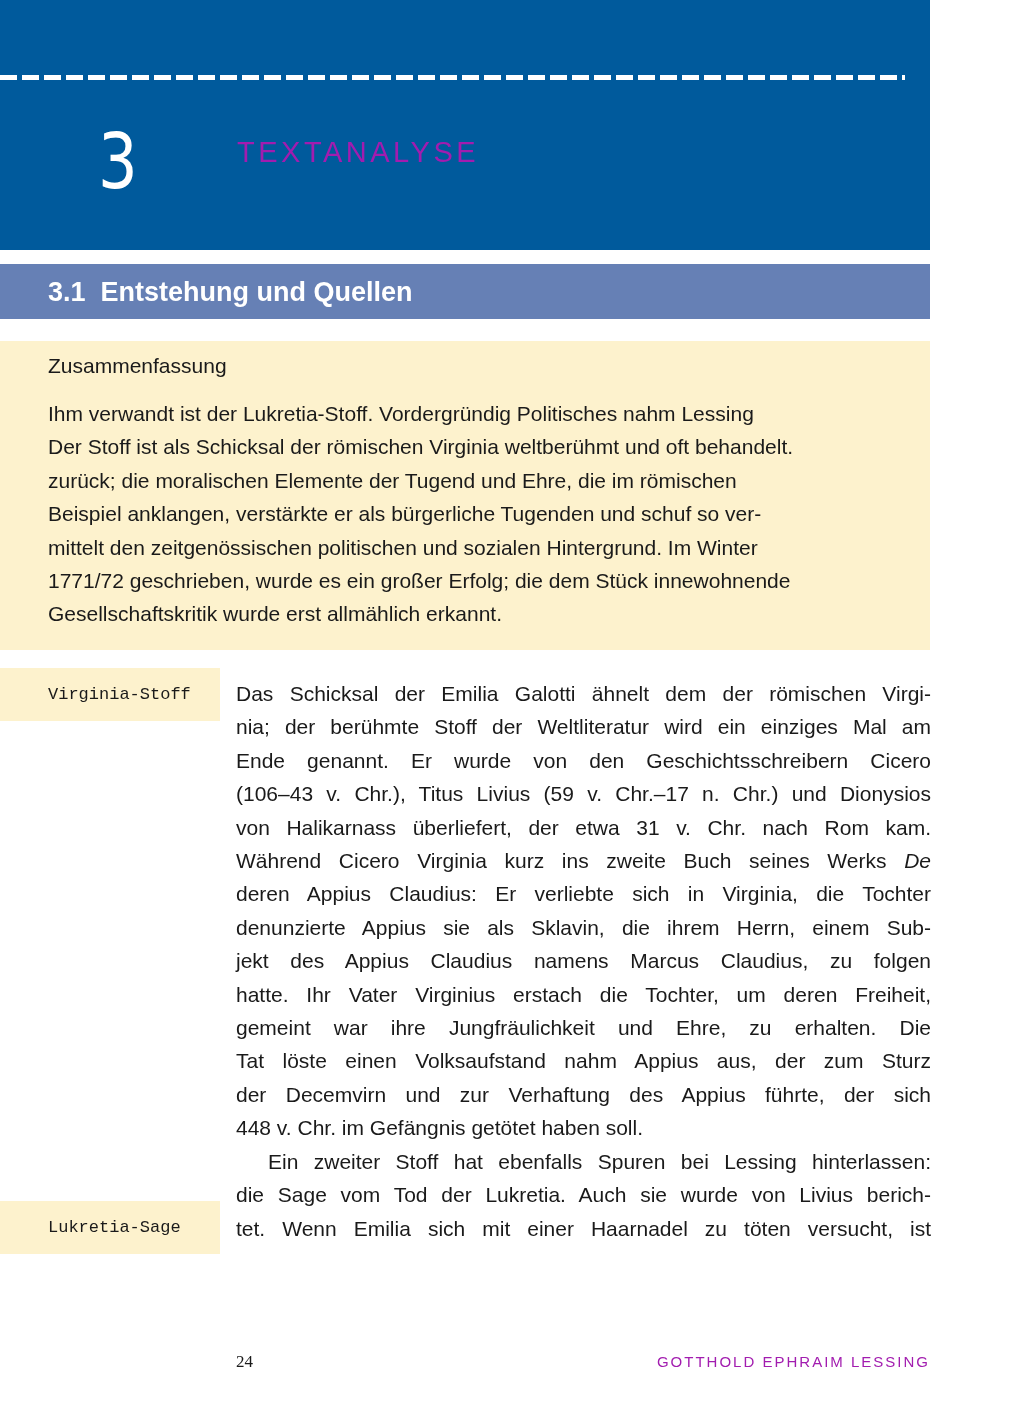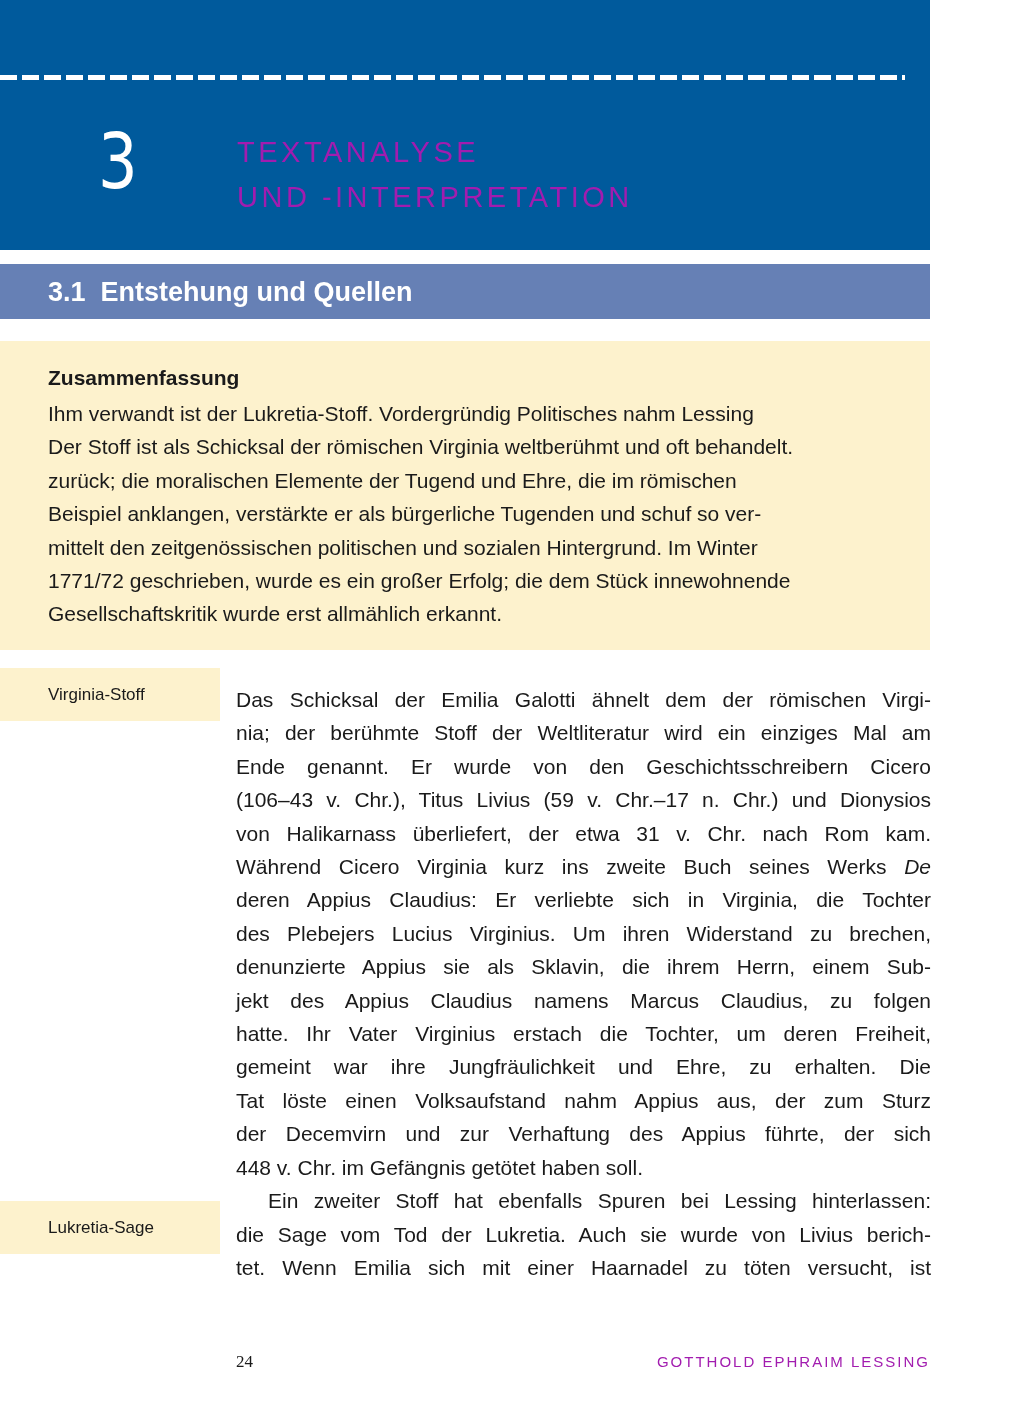--- a/index.html
+++ b/index.html
@@ -9,41 +9,40 @@
   .dash-rule { position: absolute; left: 0; top: 75px; width: 905px; height: 5px;
     background: repeating-linear-gradient(90deg, #ffffff 0px, #ffffff 17px, transparent 17px, transparent 22px); }
   .chapter-number { position: absolute; left: 98px; top: 124px; font-size: 76px; line-height: 1; color: #fff;
     font-family: "DejaVu Sans", sans-serif; transform: scaleX(0.82); transform-origin: left top; }
   .chapter-title { position: absolute; left: 237px; top: 130px; color: #a21caf; font-size: 29px; letter-spacing: 3.5px;
     line-height: 45px; font-family: "Liberation Sans", sans-serif; }
   .section-bar { position: absolute; left: 0; top: 264px; width: 930px; height: 55px; background: #6680b5; }
   .section-title { position: absolute; left: 48px; top: 275px; color: #fff; font-size: 27px; font-weight: bold;
     line-height: 34px; font-family: "Liberation Sans", sans-serif; }
   .summary-box { position: absolute; left: 0; top: 341px; width: 930px; height: 309px; background: #fdf2cd; }
-  .summary-heading { position: absolute; left: 48px; top: 364px; font-size: 21px; font-weight: bold; line-height: 28px; }
+  .summary-heading { position: absolute; left: 48px; top: 352px; font-size: 21px; font-weight: normal; line-height: 28px; }
   .summary-text { position: absolute; left: 48px; top: 397px; width: 874px; font-size: 21px; line-height: 33.4px; text-align: justify; }
   .summary-text span { display: block; white-space: nowrap; }
   .margin-tag { position: absolute; left: 0; width: 220px; height: 53px; background: #fdf2cd; }
-  .margin-label { position: absolute; left: 48px; font-size: 17px; line-height: 22px; }
-  .body-text { position: absolute; left: 236px; top: 677px; width: 695px; font-size: 21px; line-height: 33.4px; margin-top: 6px; }
+  .margin-label { position: absolute; left: 48px; font-size: 17px; line-height: 22px; font-family: Liberation Mono, monospace; }
+  .body-text { position: absolute; left: 236px; top: 677px; width: 695px; font-size: 21px; line-height: 33.4px; }
   .body-text .line { display: block; white-space: nowrap; text-align: justify; text-align-last: justify; }
   .body-text .line.last { text-align-last: left; }
   .body-text .line.indent { padding-left: 32px; }
   .page-number { position: absolute; left: 236px; top: 1351px; font-size: 17px; line-height: 22px; font-family: Liberation Serif, serif; }
   .running-footer { position: absolute; right: 94px; top: 1352px; font-size: 15px; letter-spacing: 2px; color: #a21caf; line-height: 20px; }
 </style>
 </head>
 <body>
 
 <div class="chapter-banner"></div>
 <div class="dash-rule"></div>
 <div class="chapter-number">3</div>
 <div class="chapter-title">
   <div>TEXTANALYSE</div>
-  <div>UND -INTERPRETATION</div>
 </div>
 
 <div class="section-bar"></div>
 <div class="section-title" style="white-space:pre;">3.1  Entstehung und Quellen</div>
 
 <div class="summary-box"></div>
 <div class="summary-heading">Zusammenfassung</div>
 <div class="summary-text">
   <span>Ihm verwandt ist der Lukretia-Stoff. Vordergründig Politisches nahm Lessing</span>
   <span>Der Stoff ist als Schicksal der römischen Virginia weltberühmt und oft behandelt.</span>
@@ -61,21 +60,20 @@
 <div class="margin-label" style="top:1217px;">Lukretia-Sage</div>
 
 <div class="body-text">
   <span class="line">Das Schicksal der Emilia Galotti ähnelt dem der römischen Virgi-</span>
   <span class="line">nia; der berühmte Stoff der Weltliteratur wird ein einziges Mal am</span>
   <span class="line">Ende genannt. Er wurde von den Geschichtsschreibern Cicero</span>
   <span class="line">(106–43 v. Chr.), Titus Livius (59 v. Chr.–17 n. Chr.) und Dionysios</span>
   <span class="line">von Halikarnass überliefert, der etwa 31 v. Chr. nach Rom kam.</span>
   <span class="line"><span>Während Cicero Virginia kurz ins zweite Buch seines Werks</span> <i>De</i></span>
   <span class="line">deren Appius Claudius: Er verliebte sich in Virginia, die Tochter</span>
-  <span class="line">des Plebejers Lucius Virginius. Um ihren Widerstand zu brechen,</span>
   <span class="line">denunzierte Appius sie als Sklavin, die ihrem Herrn, einem Sub-</span>
   <span class="line">jekt des Appius Claudius namens Marcus Claudius, zu folgen</span>
   <span class="line">hatte. Ihr Vater Virginius erstach die Tochter, um deren Freiheit,</span>
   <span class="line">gemeint war ihre Jungfräulichkeit und Ehre, zu erhalten. Die</span>
   <span class="line">Tat löste einen Volksaufstand nahm Appius aus, der zum Sturz</span>
   <span class="line">der Decemvirn und zur Verhaftung des Appius führte, der sich</span>
   <span class="line last">448 v. Chr. im Gefängnis getötet haben soll.</span>
   <span class="line indent">Ein zweiter Stoff hat ebenfalls Spuren bei Lessing hinterlassen:</span>
   <span class="line">die Sage vom Tod der Lukretia. Auch sie wurde von Livius berich-</span>
   <span class="line">tet. Wenn Emilia sich mit einer Haarnadel zu töten versucht, ist</span>

